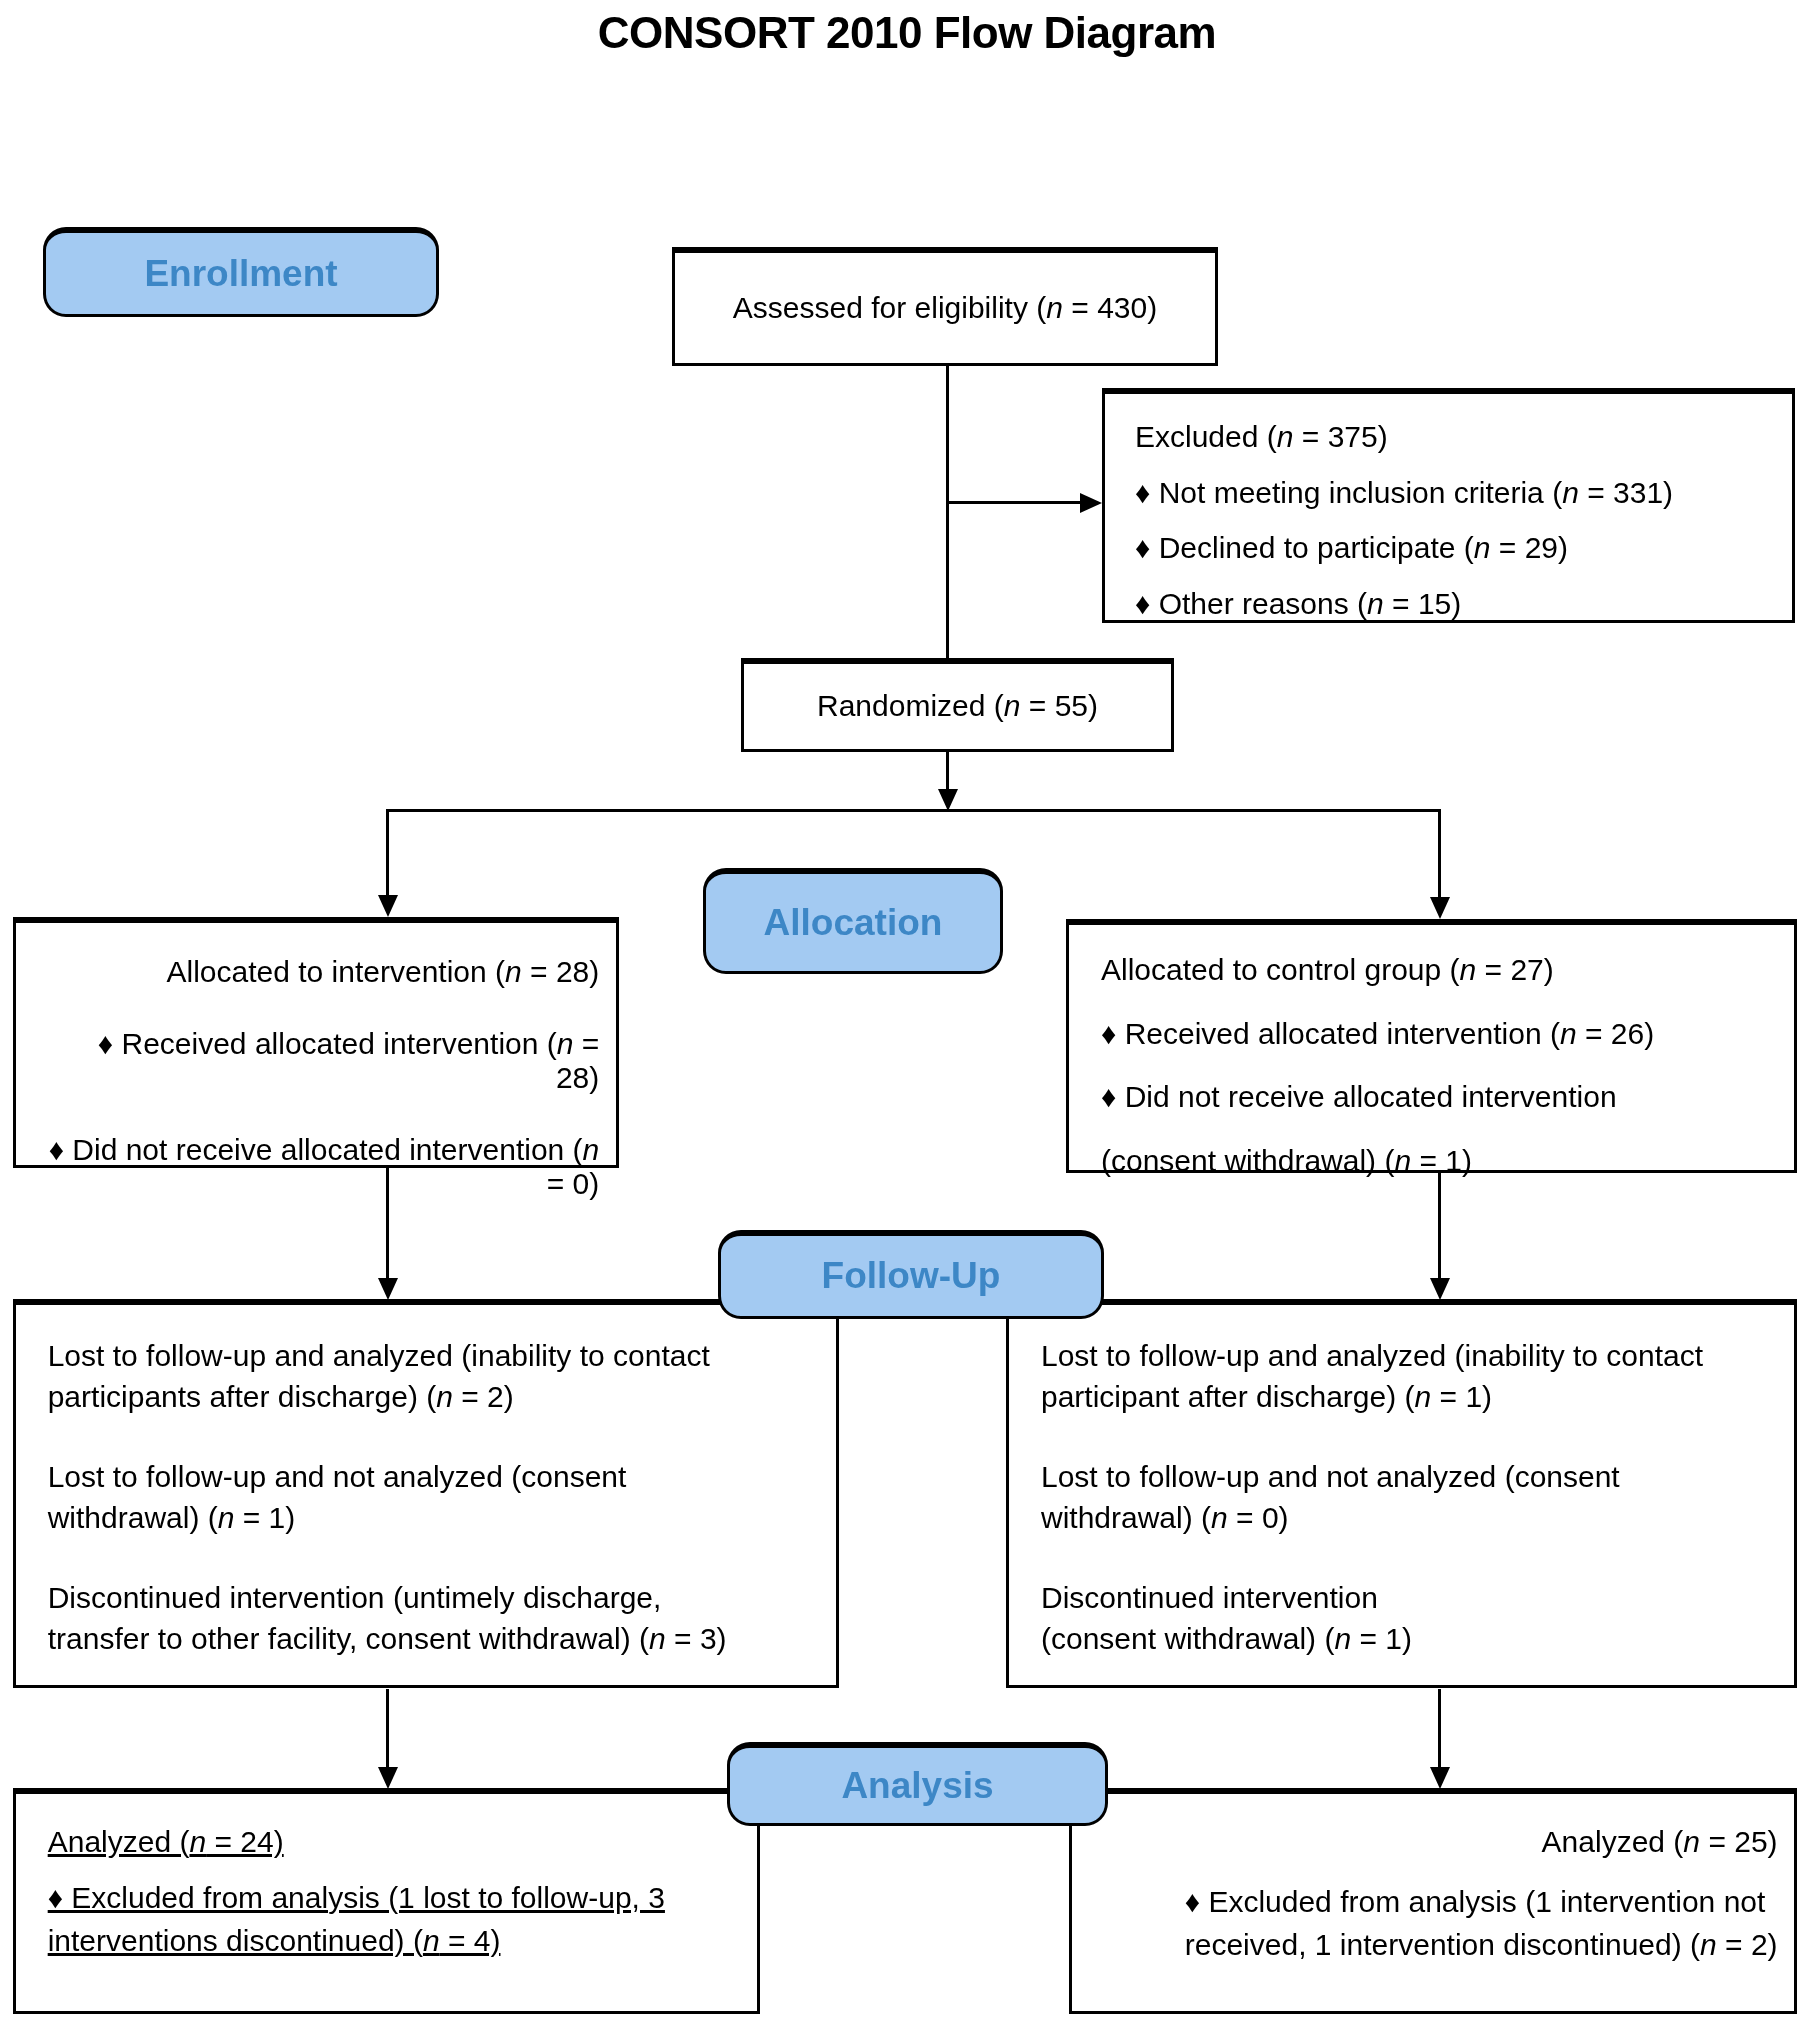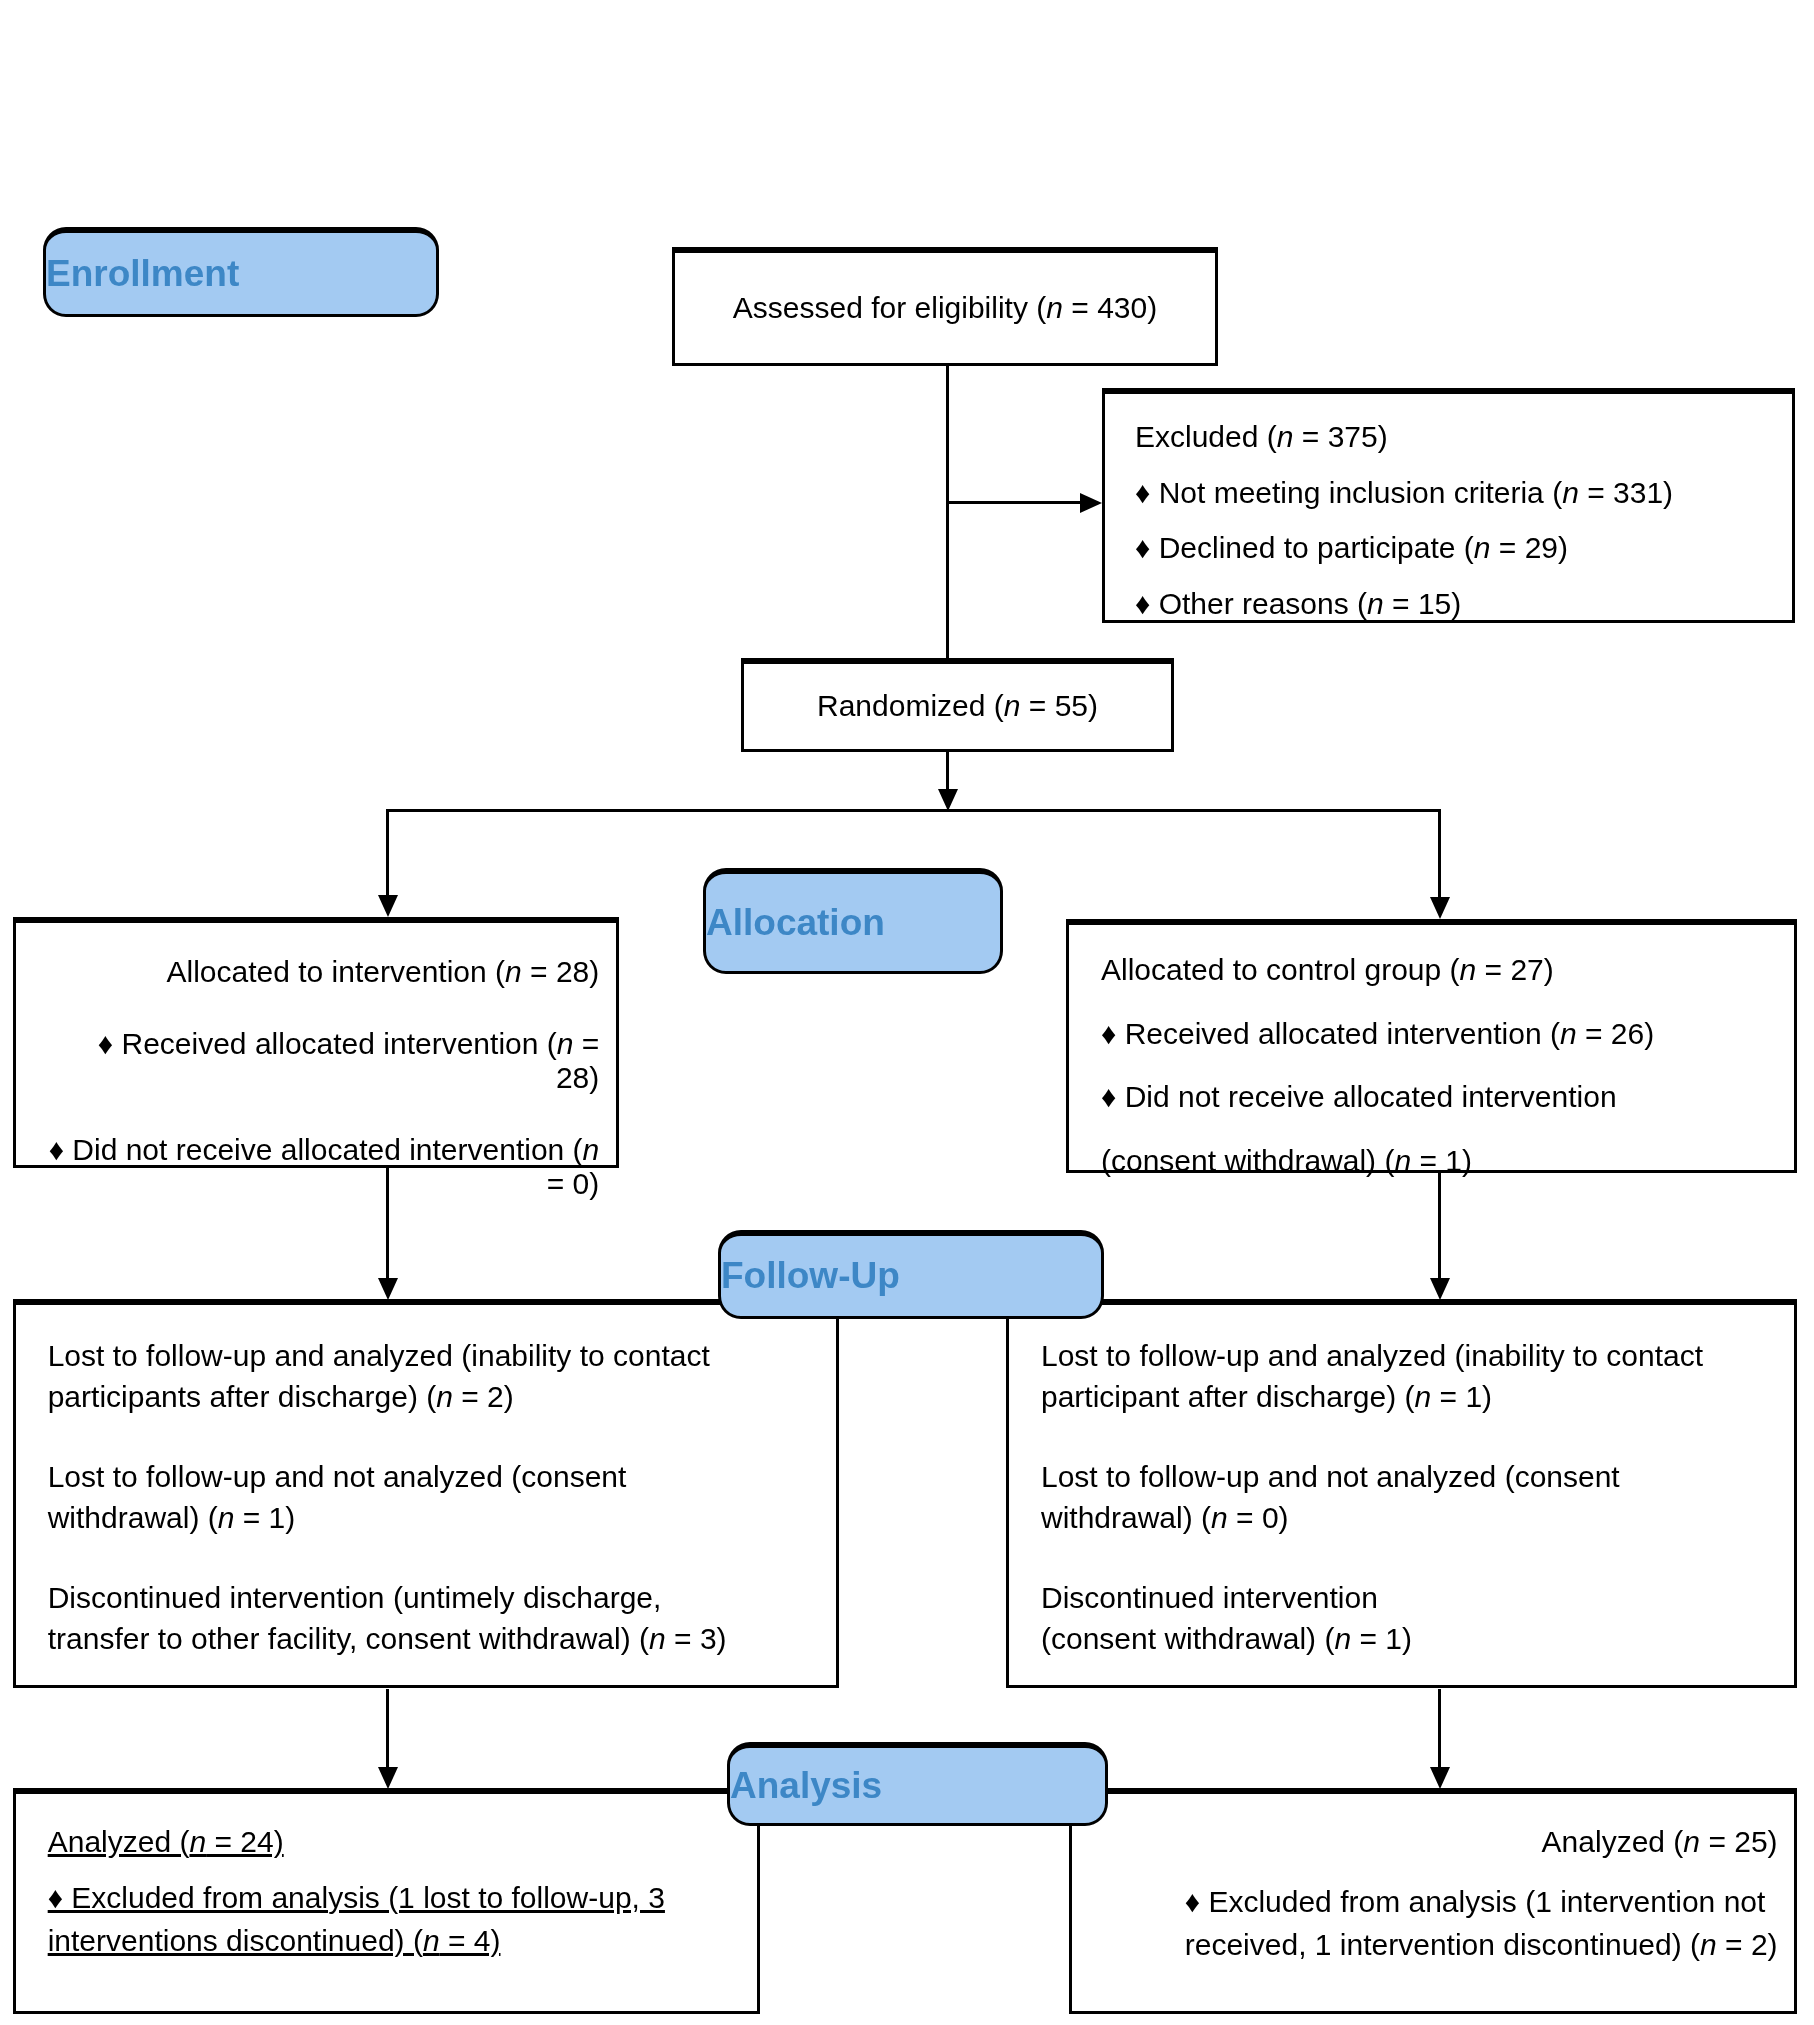--- a/index.html
+++ b/index.html
@@ -14,21 +14,21 @@
   .title {
     position:absolute; left:0; top:8.2px; width:100%;
     text-align:center; font-size:44px; font-weight:bold;
     letter-spacing:-0.5px;
   }
   .stage-label {
     position:absolute;
     background:#a3caf2;
     border:3.2px solid #000000; border-top-width:6px;
     border-radius:23px;
-    display:flex; align-items:center; 
+    display:flex; align-items:center; justify-content:center;
     font-size:37px; font-weight:bold; color:#3d87c6;
     z-index:6; box-sizing:border-box;
   }
   .box {
     position:absolute;
     background:#ffffff;
     border:3.6px solid #000000; border-top-width:6.4px;
     box-sizing:border-box;
     font-size:30px; line-height:1.15;
     z-index:3;
@@ -47,20 +47,21 @@
     border-top:10.5px solid transparent; border-bottom:10.5px solid transparent;
     border-left:22px solid #000000;
   }
   i { font-style:italic; }
 </style>
 </head>
 <body>
 
 <div id="canvas">
 
+  <div class="title">CONSORT 2010 Flow Diagram</div>
 
   <div class="stage-label" style="left:43px; top:227px; width:396px; height:90px;">
     <span>Enrollment</span>
   </div>
 
   <div class="box center-box" style="left:672px; top:247px; width:546px; height:119px;">
     <div class="t">Assessed for eligibility (<i>n</i> = 430)</div>
   </div>
 
   <div class="vline" style="left:946px; top:366px; width:3.2px; height:292px;"></div>

